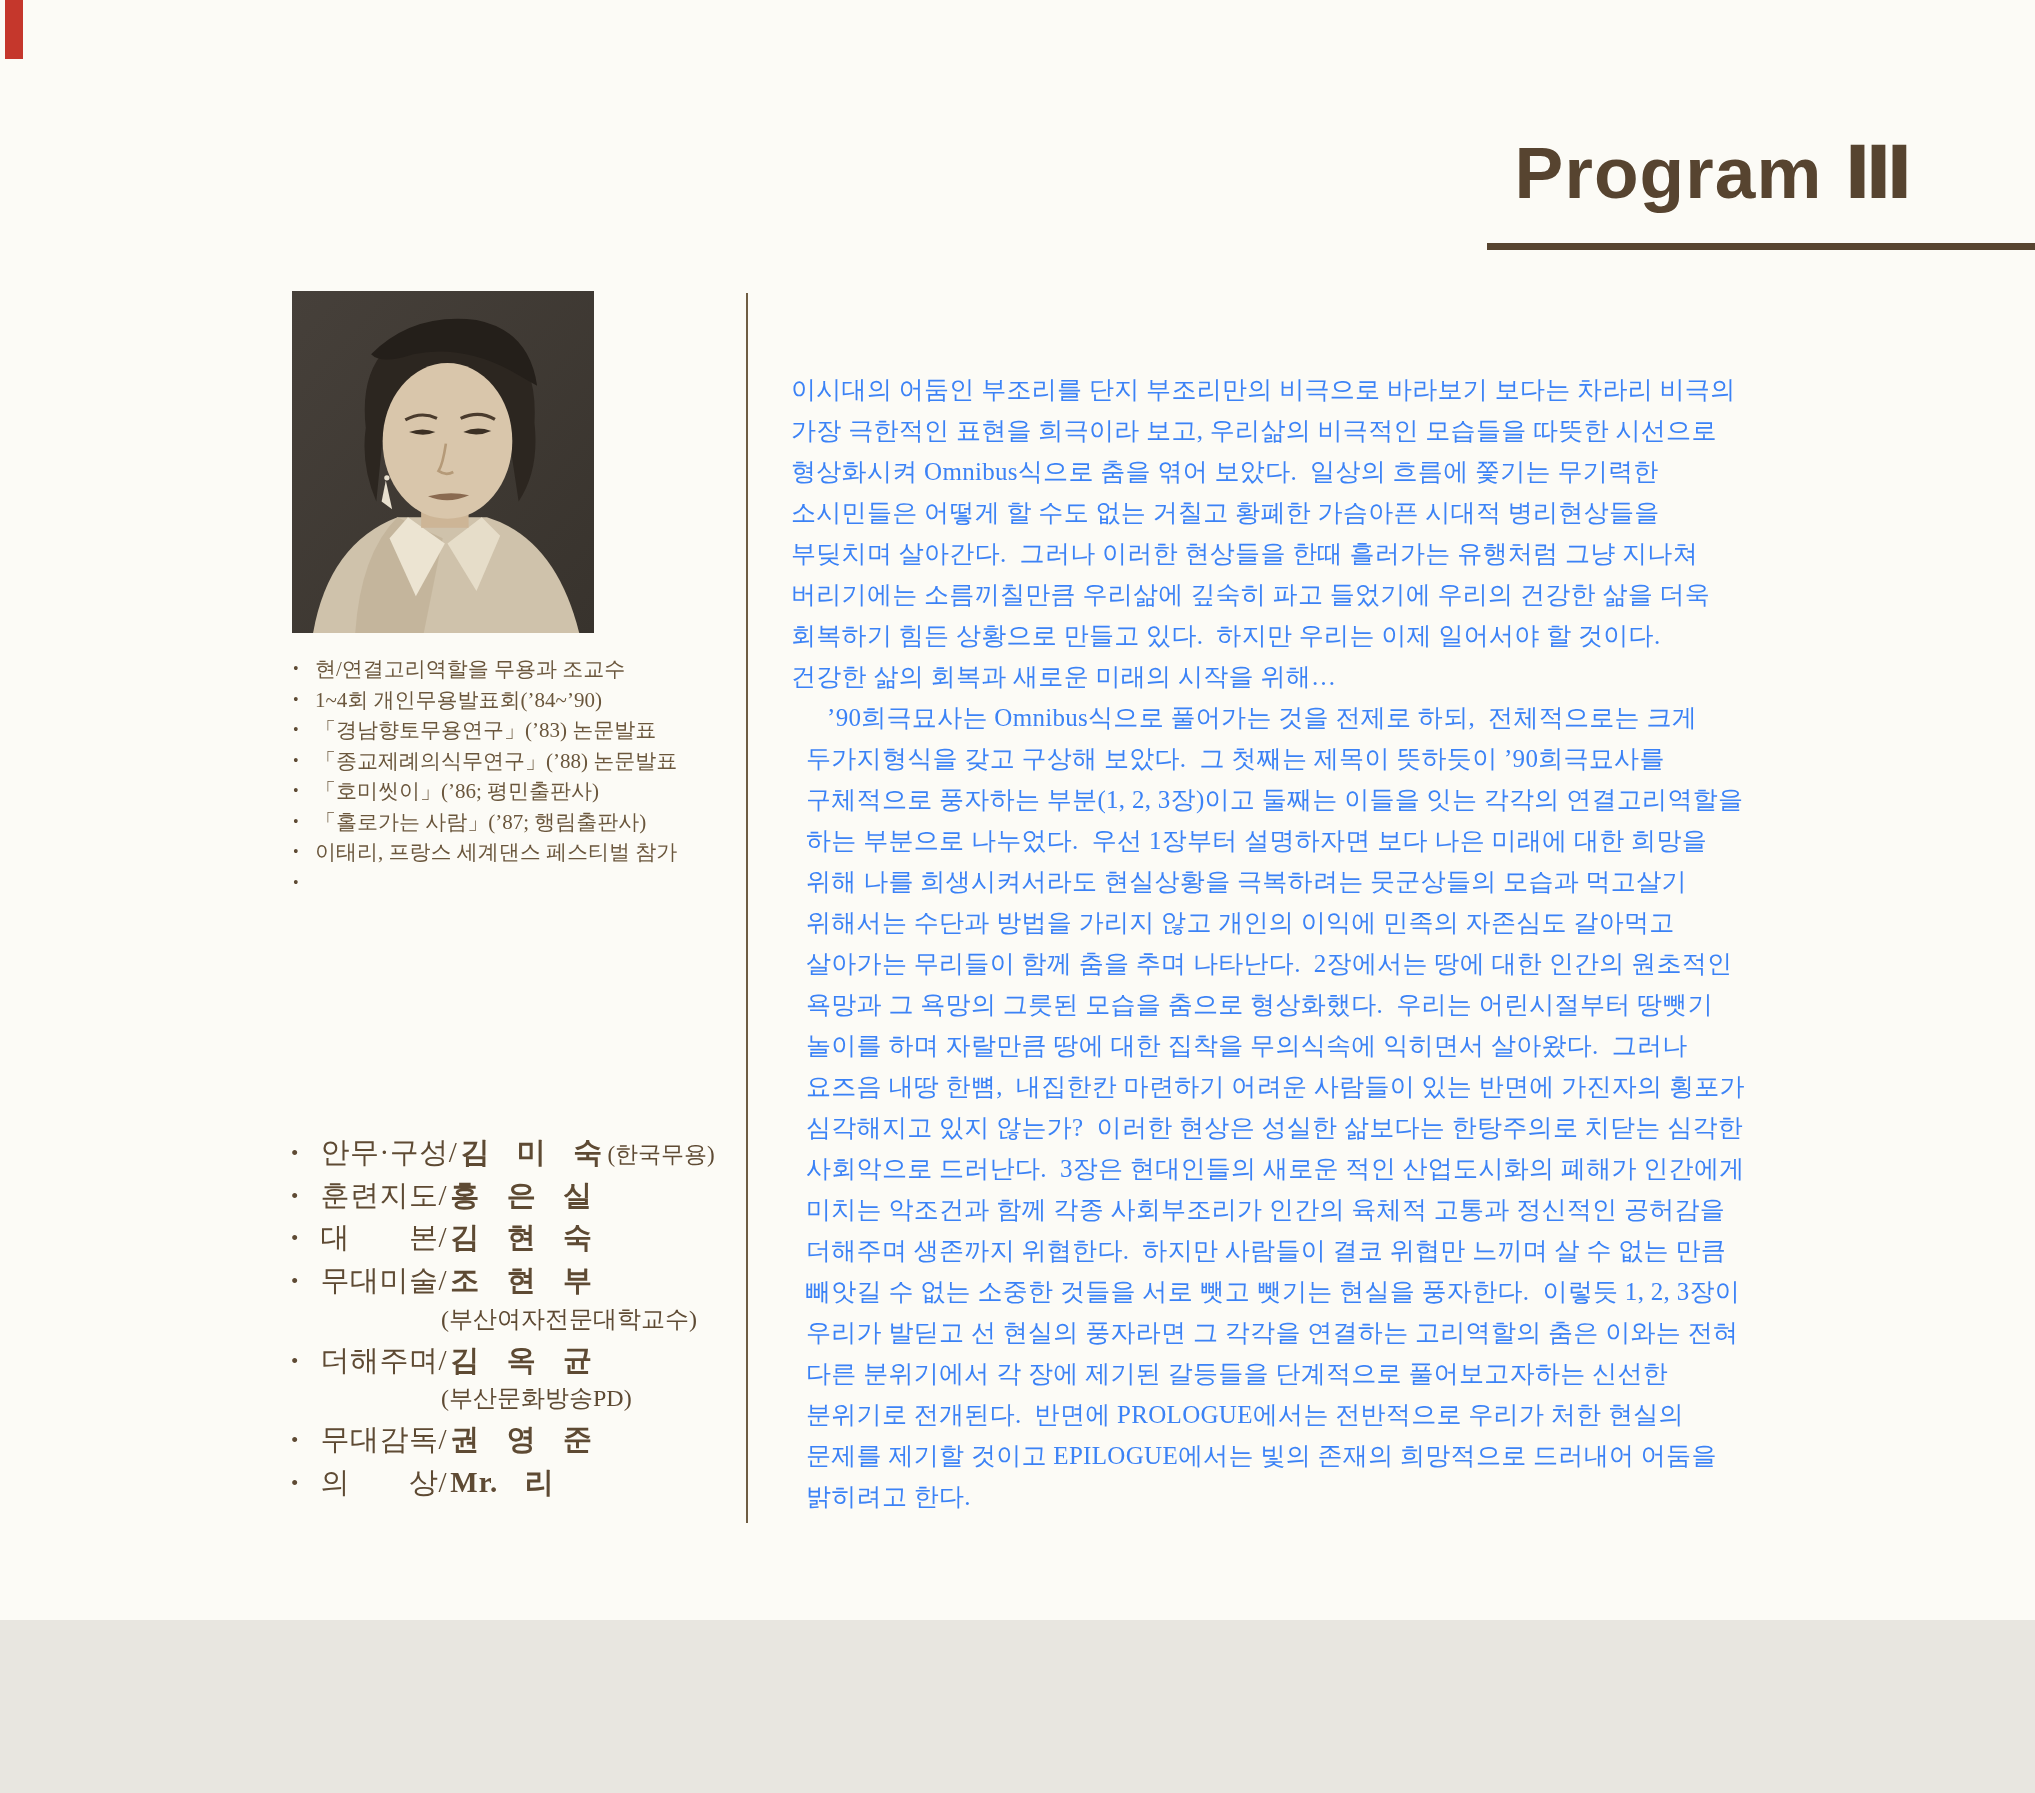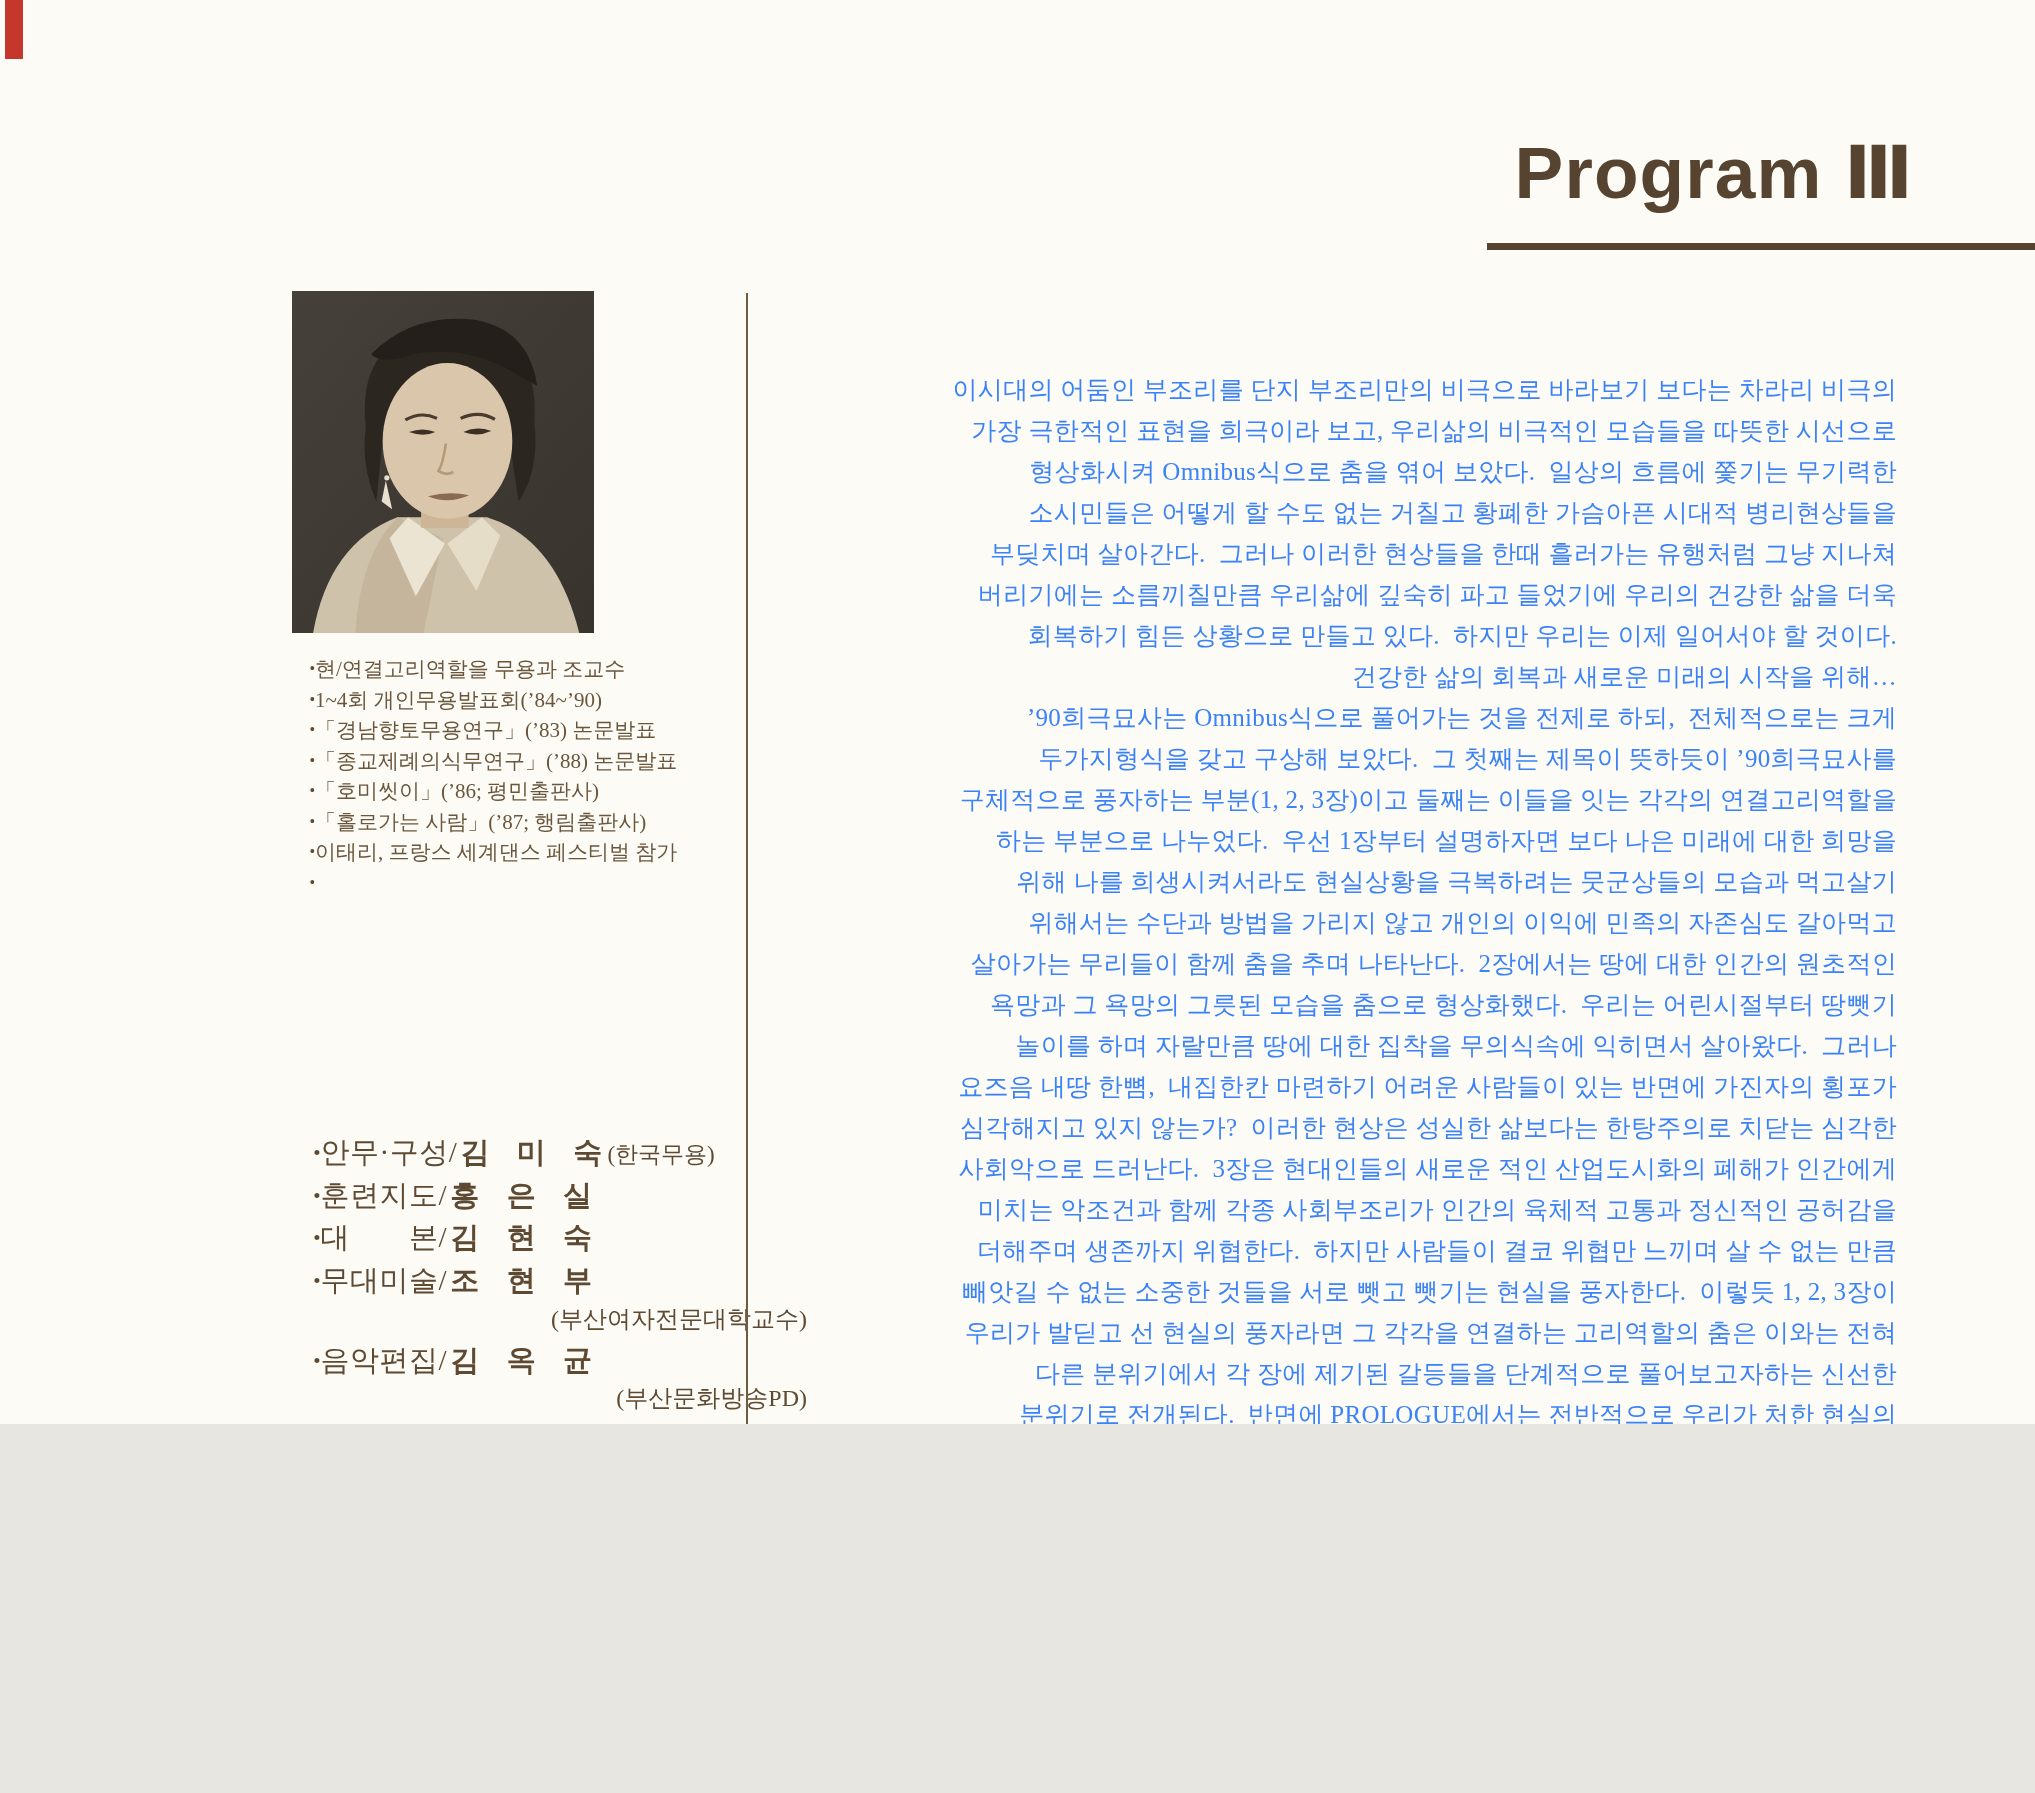--- a/index.html
+++ b/index.html
@@ -1,23 +1,22 @@
 <!DOCTYPE html>
 <html style="font-size:8.4px"><head>
 <meta charset="utf-8">
 <style>
   html,body{margin:0;padding:0;background:#e8e6e0;}
   #page{
     position:relative;
-    width:2035px;height:1424px;
+    width:2035px;height:1620px;
     background:#fcfbf6;
     overflow:hidden;
     font-family:"Liberation Serif","DejaVu Serif",serif;
     color:#6f5b40;
-    text-align:right;
   }
   
   .red-sliver{position:absolute;left:5.3px;top:0;width:18px;height:59px;background:#c5372c;}
 
   
   .program-head{
     position:absolute;top:136px;right:121px;
     font-family:"Liberation Sans","DejaVu Sans",sans-serif;
     font-weight:bold;font-size:73px;line-height:1;
     color:#574430;letter-spacing:1.1px;white-space:pre;
@@ -157,21 +156,21 @@
         <span class="c-name">김 현 숙</span>
       </div>
     <div class="credit-row">
         <span class="c-bullet">•</span>
         <span class="c-label">무대미술/</span>
         <span class="c-name">조 현 부</span>
       </div>
     <div class="credit-sub">(부산여자전문대학교수)</div>
     <div class="credit-row">
         <span class="c-bullet">•</span>
-        <span class="c-label">음악편집/</span>
+        <span class="c-label">더해주며/</span>
         <span class="c-name">김 옥 균</span>
       </div>
     <div class="credit-sub">(부산문화방송PD)</div>
     <div class="credit-row">
         <span class="c-bullet">•</span>
         <span class="c-label">무대감독/</span>
         <span class="c-name">권 영 준</span>
       </div>
     <div class="credit-row">
         <span class="c-bullet">•</span>

